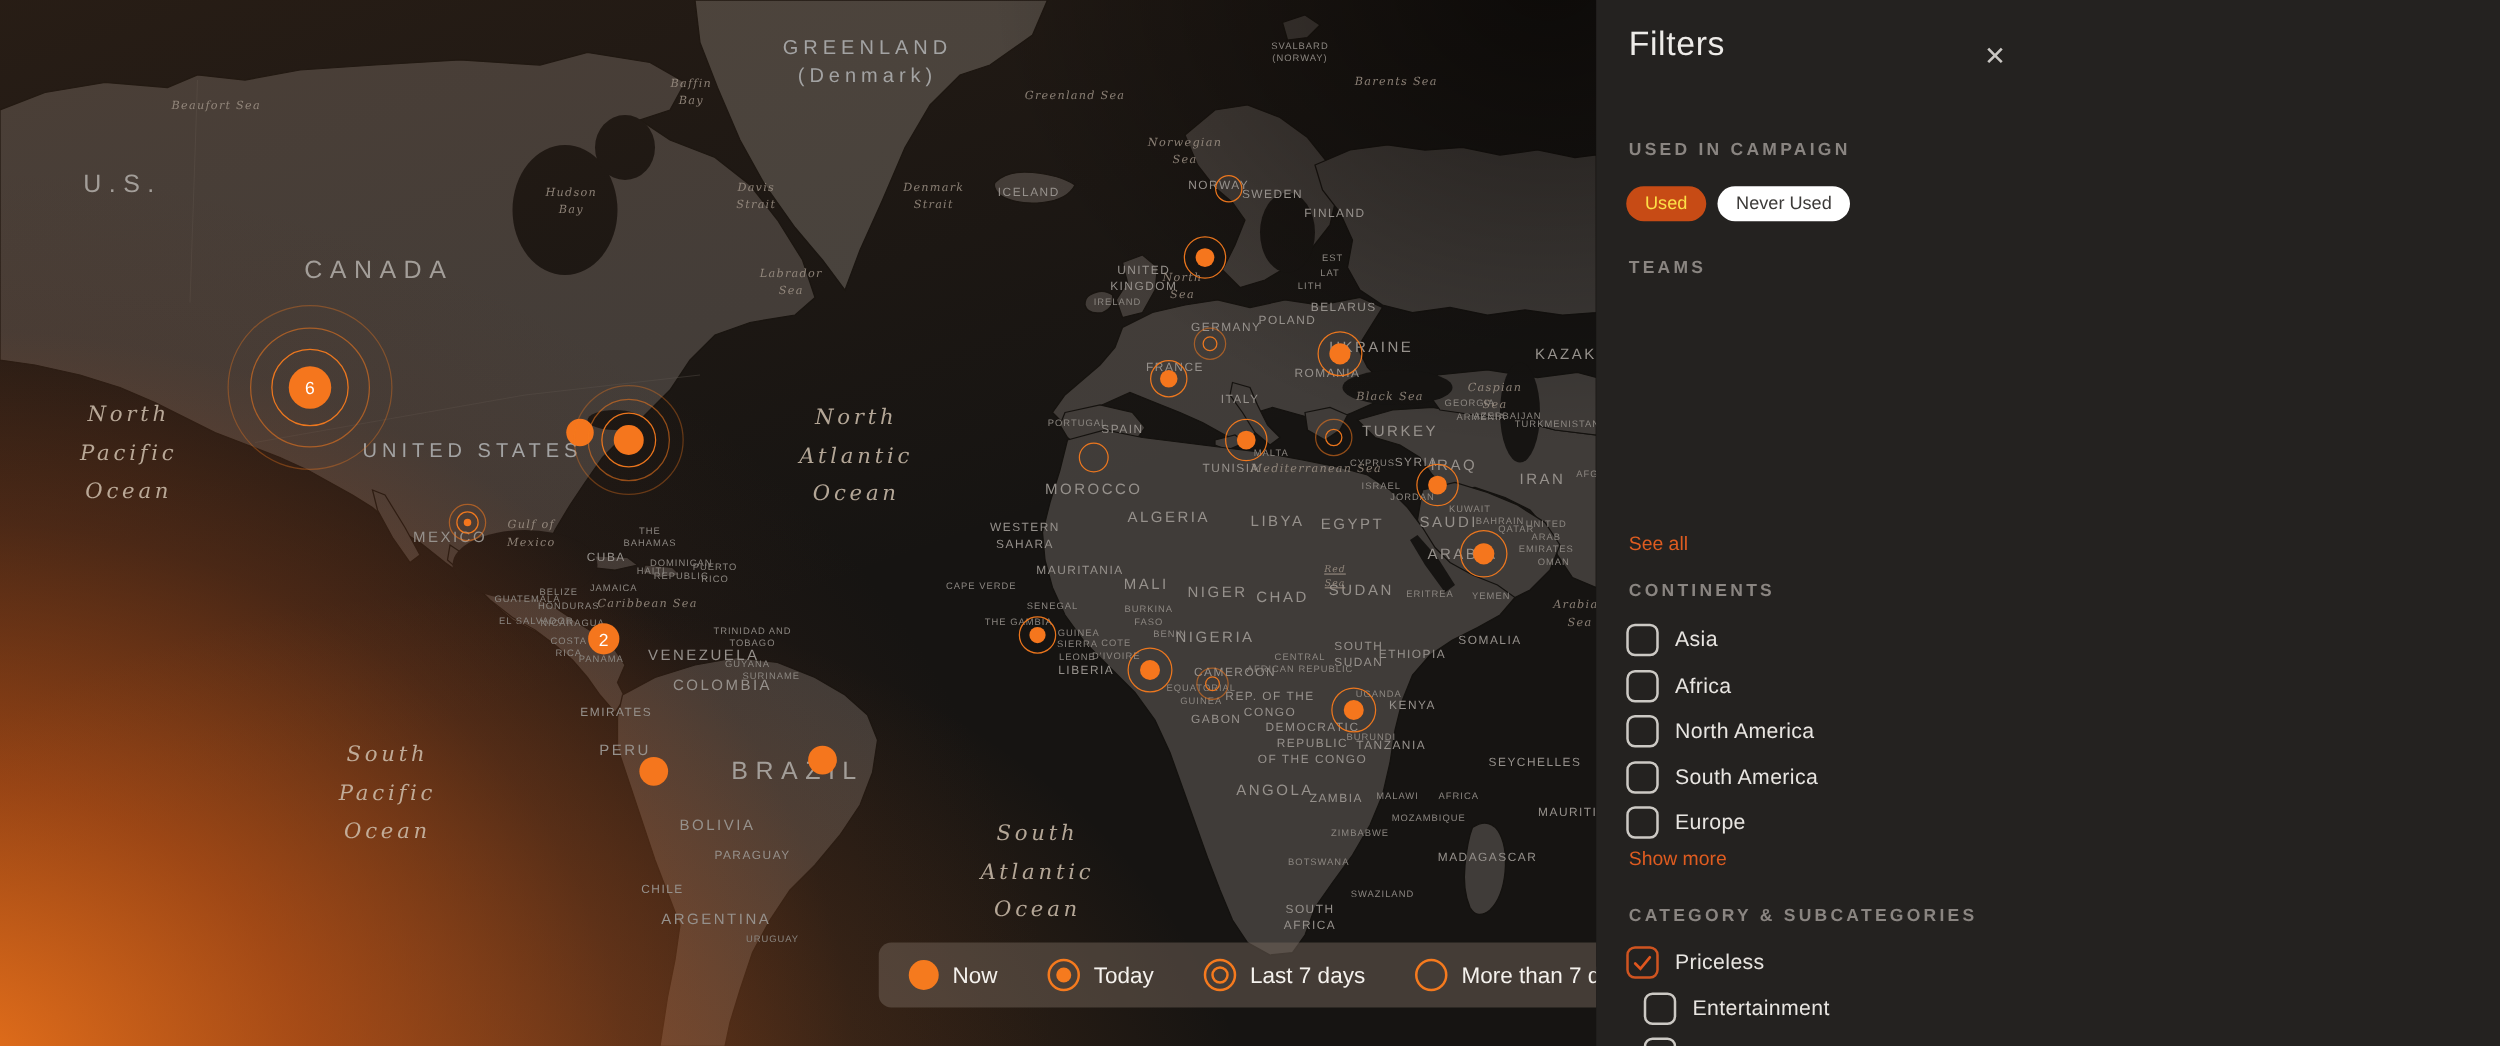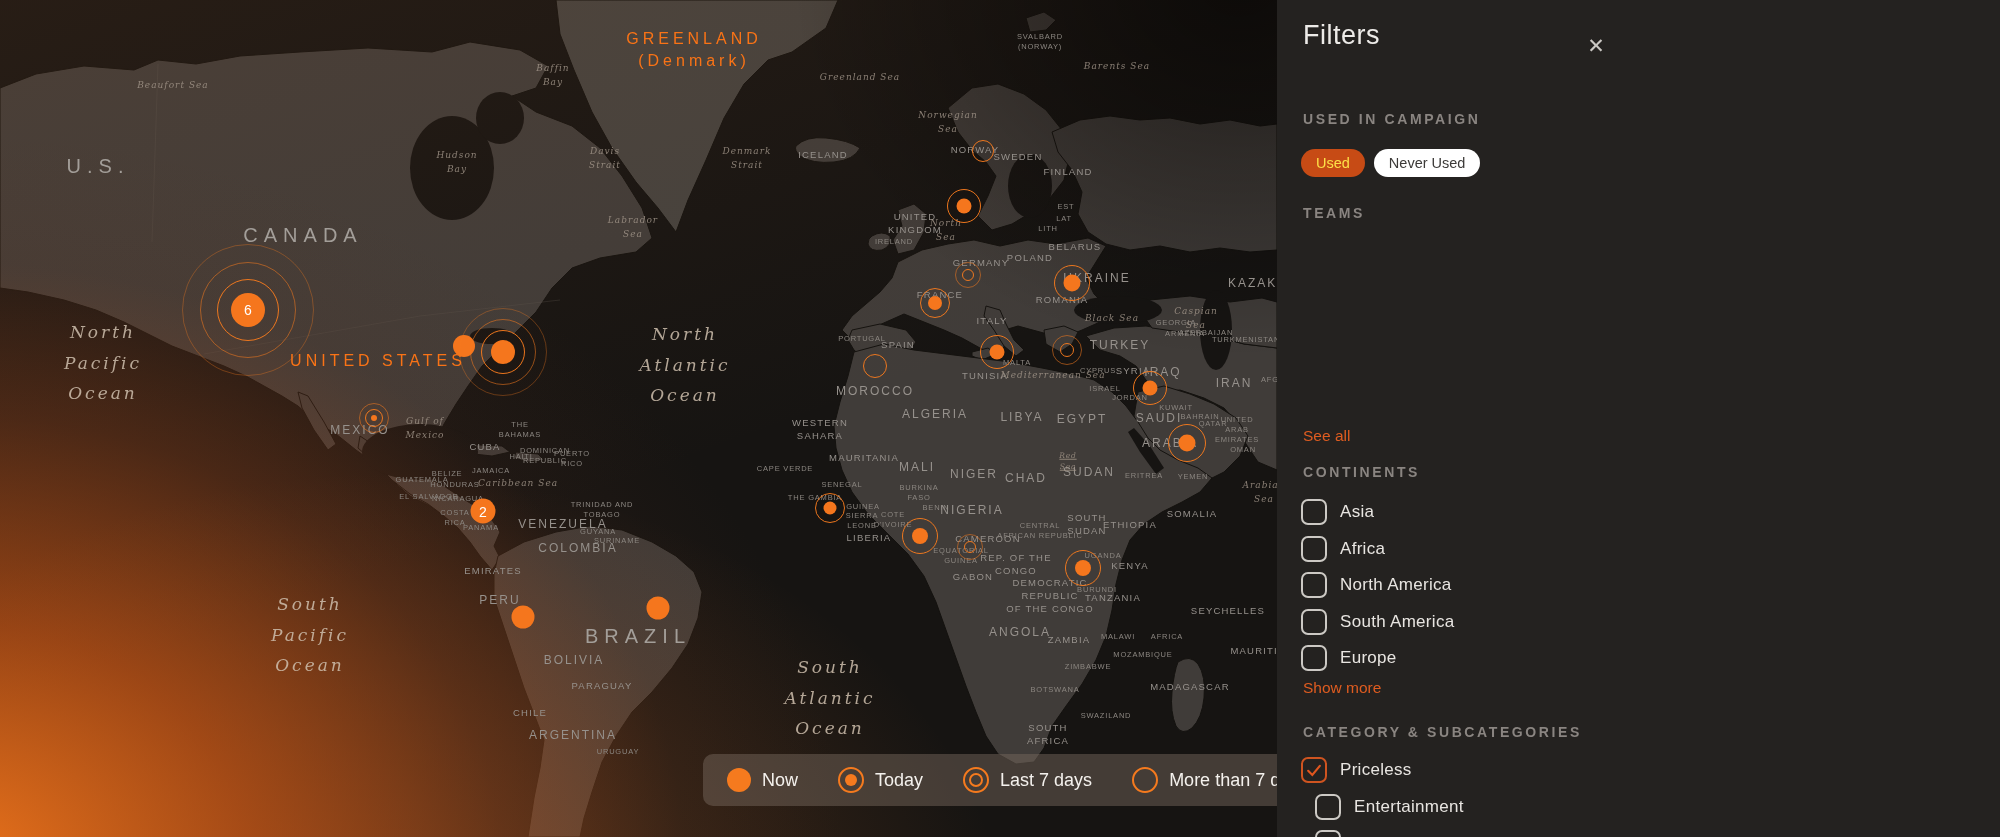--- a/index.html
+++ b/index.html
@@ -12,22 +12,22 @@
   #glow{position:absolute;inset:0;z-index:2;pointer-events:none;background:
     radial-gradient(1150px 950px at -4% 104%, rgba(255,124,28,.92) 0%, rgba(233,98,22,.60) 26%, rgba(170,75,28,.33) 48%, rgba(90,48,30,.12) 64%, rgba(0,0,0,0) 78%),
     radial-gradient(900px 700px at 30% 115%, rgba(210,110,40,.35), rgba(0,0,0,0) 70%),
     radial-gradient(620px 520px at 97% -2%, rgba(0,0,0,.55), rgba(0,0,0,0) 72%),
     linear-gradient(160deg, rgba(140,80,40,.15), rgba(0,0,0,0) 55%);}
   #labels{position:absolute;inset:0;z-index:3;}
   #markers{position:absolute;inset:0;z-index:4;}
 
   .ml{position:absolute;transform:translate(-50%,-50%);white-space:pre-line;text-align:center;
       color:#96918c;pointer-events:none;line-height:1.35;}
-  .c-xl{font-size:20px;letter-spacing:6px;color:#a39e99;margin-top:18px;}
-  .c-lg{font-size:16px;letter-spacing:4px;color:#f97316;}
+  .c-xl{font-size:20px;letter-spacing:6px;color:#a39e99;}
+  .c-lg{font-size:16px;letter-spacing:4px;color:#a3a3a3;}
   .c-md{font-size:12px;letter-spacing:2px;}
   .c-sm{font-size:9.5px;letter-spacing:1.2px;}
   .c-xs{font-size:7.5px;letter-spacing:.8px;color:#8b8680;}
   .ocean{font-family:"DejaVu Serif",serif;font-style:italic;font-size:17px;letter-spacing:3px;
          color:rgba(207,191,174,.85);line-height:1.8;}
   .sea{font-family:"DejaVu Serif",serif;font-style:italic;font-size:9px;letter-spacing:1px;
        color:rgba(162,150,138,.82);line-height:1.5;}
   .sea-sm{font-family:"DejaVu Serif",serif;font-style:italic;font-size:7.5px;letter-spacing:.8px;
        color:rgba(162,150,138,.8);line-height:1.5;}
 

